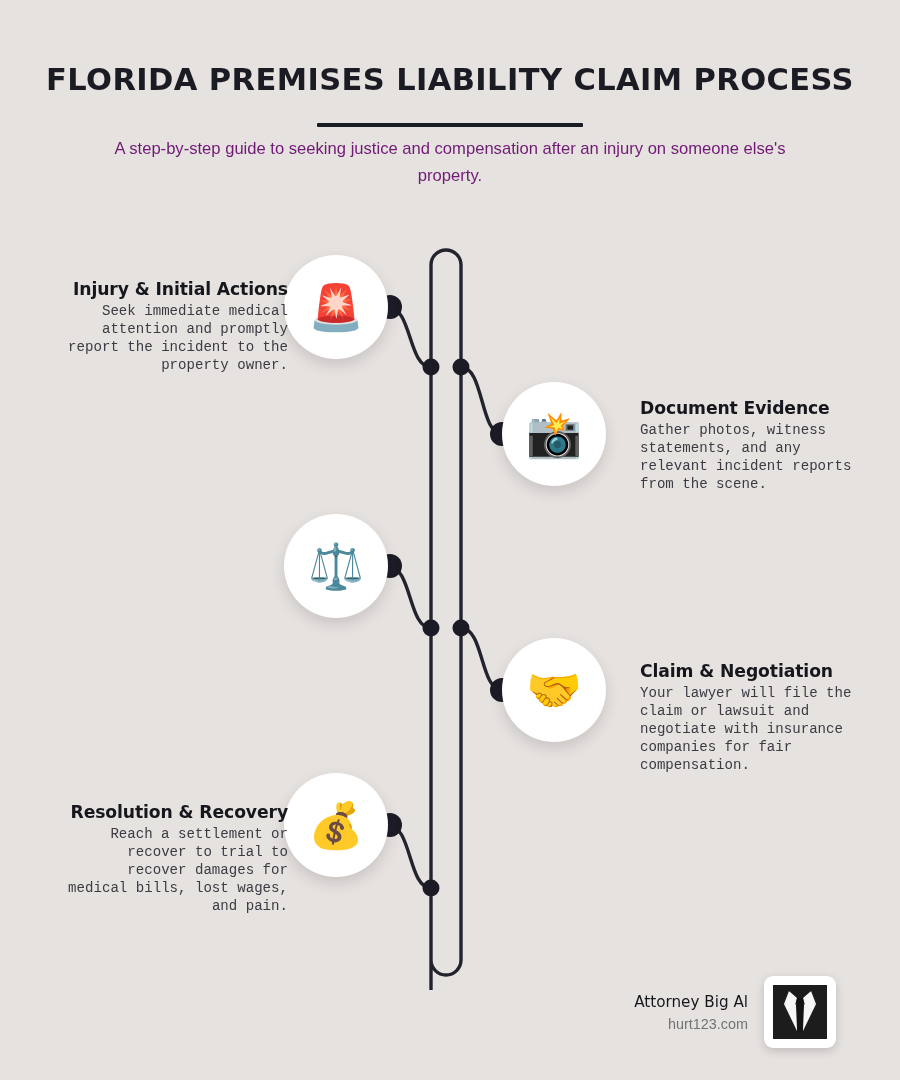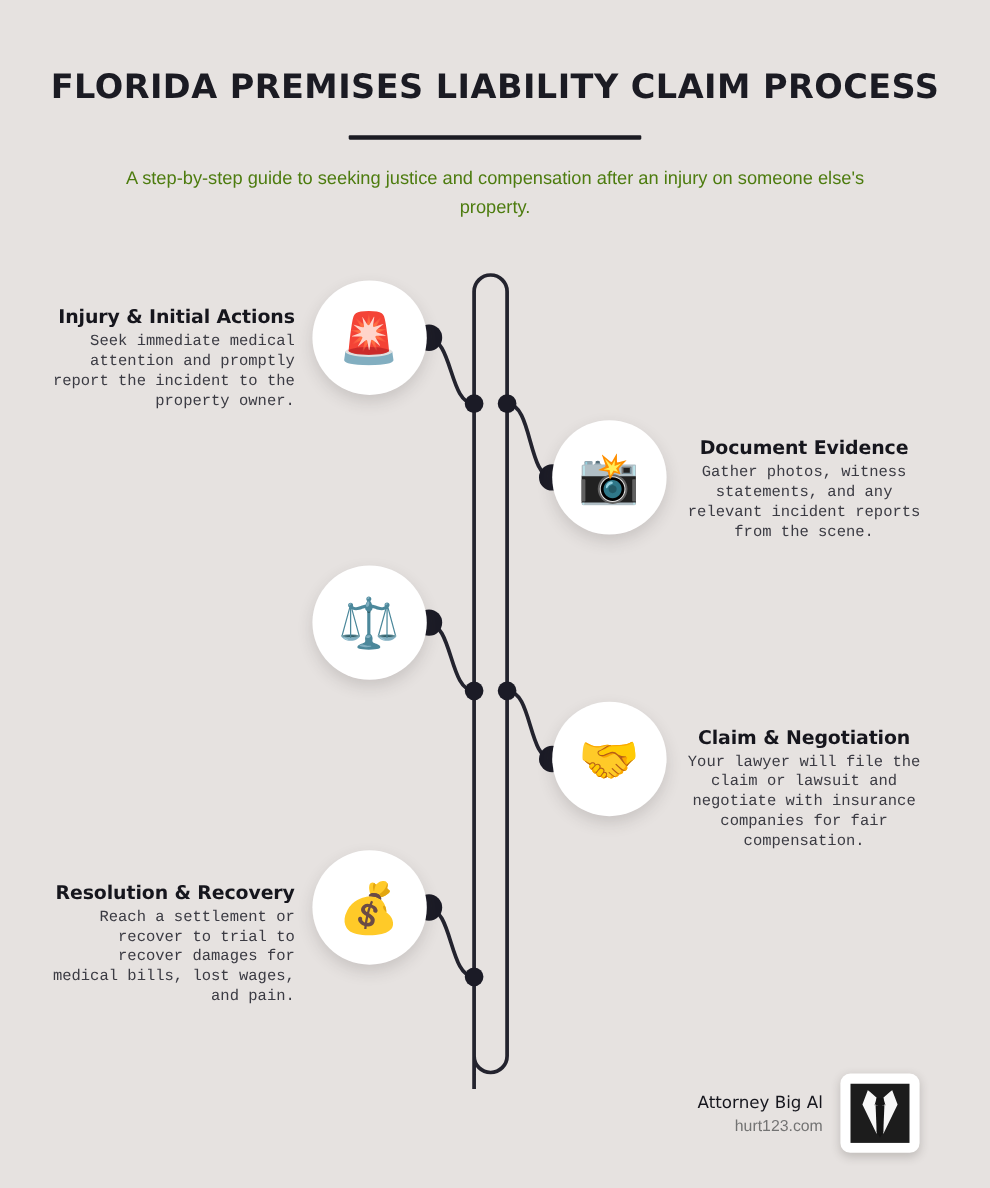--- a/index.html
+++ b/index.html
@@ -40,25 +40,25 @@
     text-transform: uppercase;
   }
   .divider {
     width: 266px;
     height: 4px;
     background: #1b1b23;
     margin: 26px auto 0 auto;
     border-radius: 1px;
   }
   .subtitle {
-    margin: 22px auto 0 auto;
+    margin: 9px auto 0 auto;
     width: 690px;
     font-size: 16.6px;
     line-height: 1.62;
-    color: #4d7c0f;
+    color: #701a75;
     font-family: "Liberation Sans", sans-serif;
   }
 
   
   .rails {
     position: absolute;
     top: 0;
     left: 0;
     width: 900px;
     height: 1080px;
@@ -81,23 +81,24 @@
     font-size: 45px;
     line-height: 1;
     font-family: "DejaVu Sans", sans-serif;
     user-select: none;
   }
 
   
   .step-text {
     position: absolute;
     width: 222px;
+    margin-left: 20px;
   }
   .step-text.left  { text-align: right; }
-  .step-text.right { text-align: center;  }
+  .step-text.right { text-align: left;  }
 
   .step-title {
     margin: 0 0 4px 0;
     font-size: 17.2px;
     font-weight: 800;
     color: #16161d;
     font-family: "DejaVu Sans", sans-serif;
     letter-spacing: -0.1px;
   }
   .step-desc {

